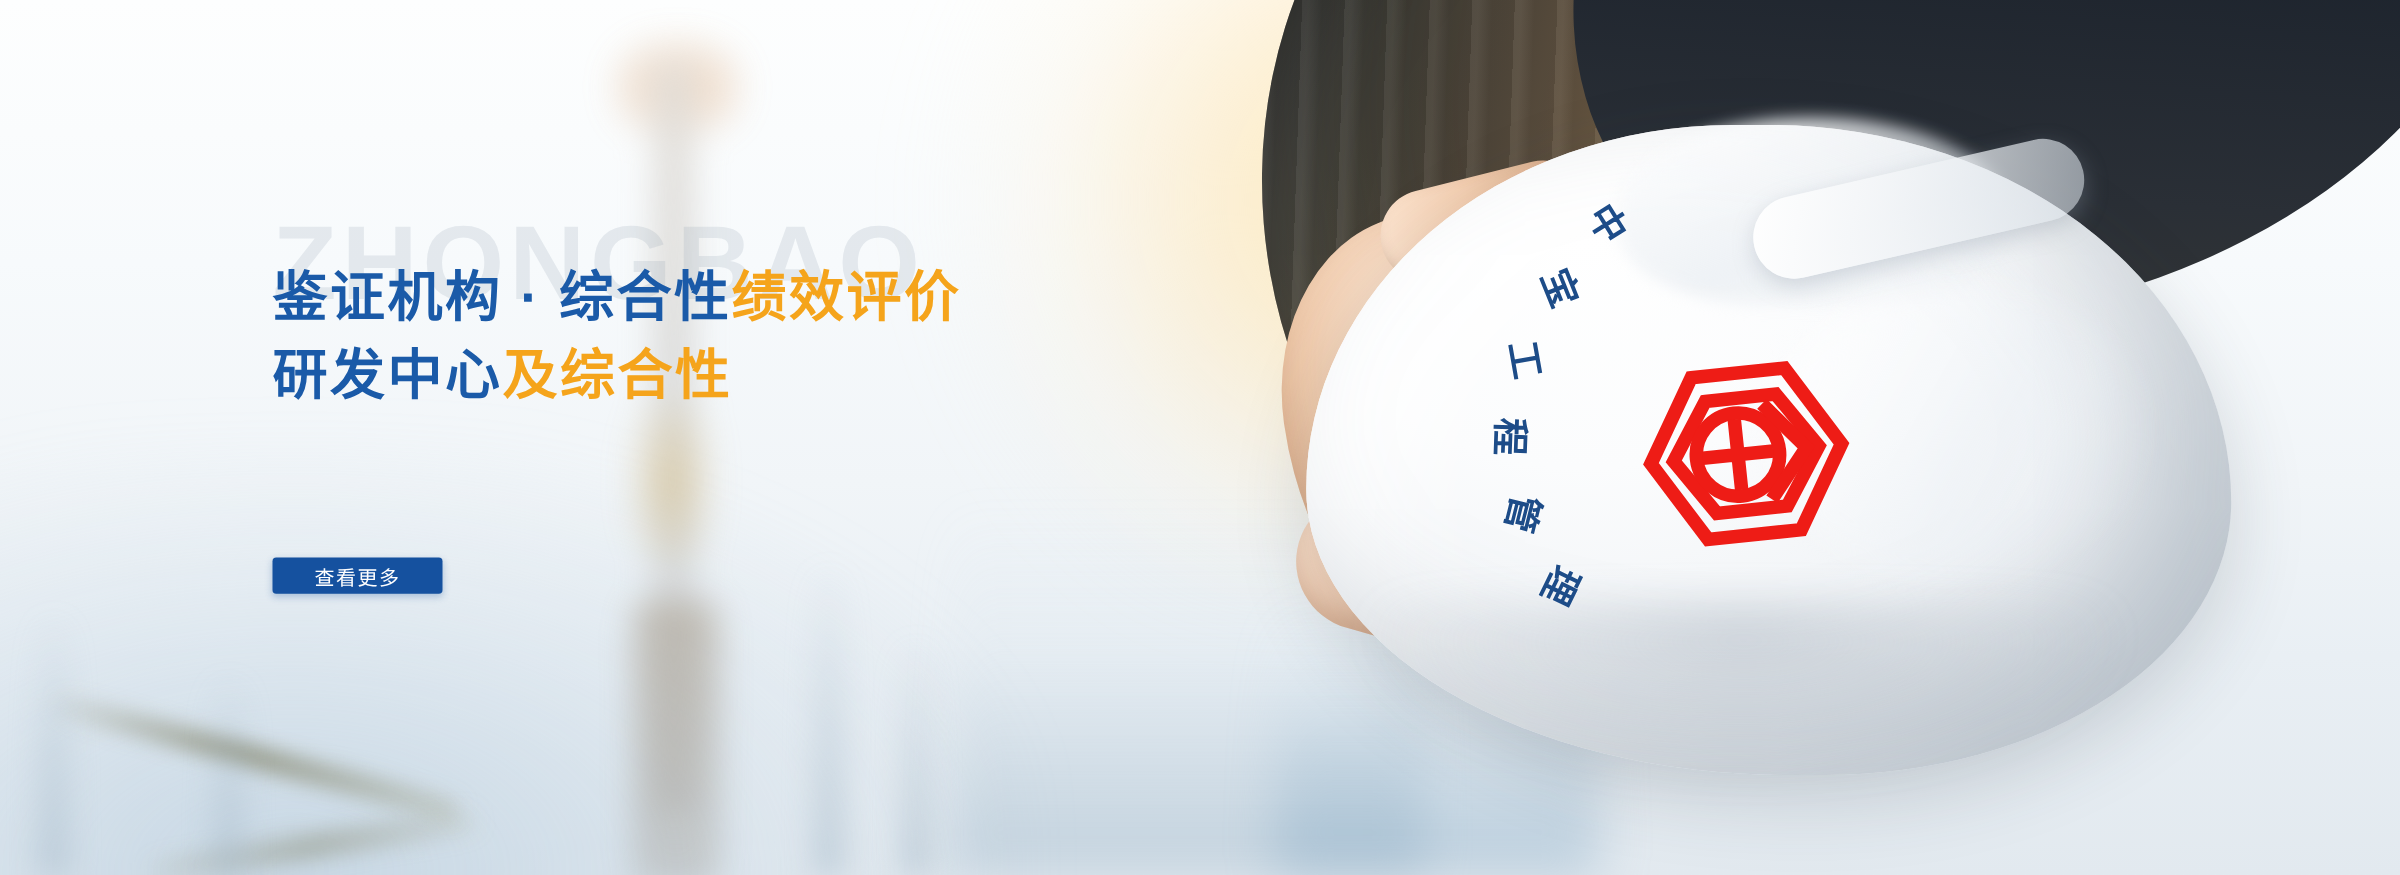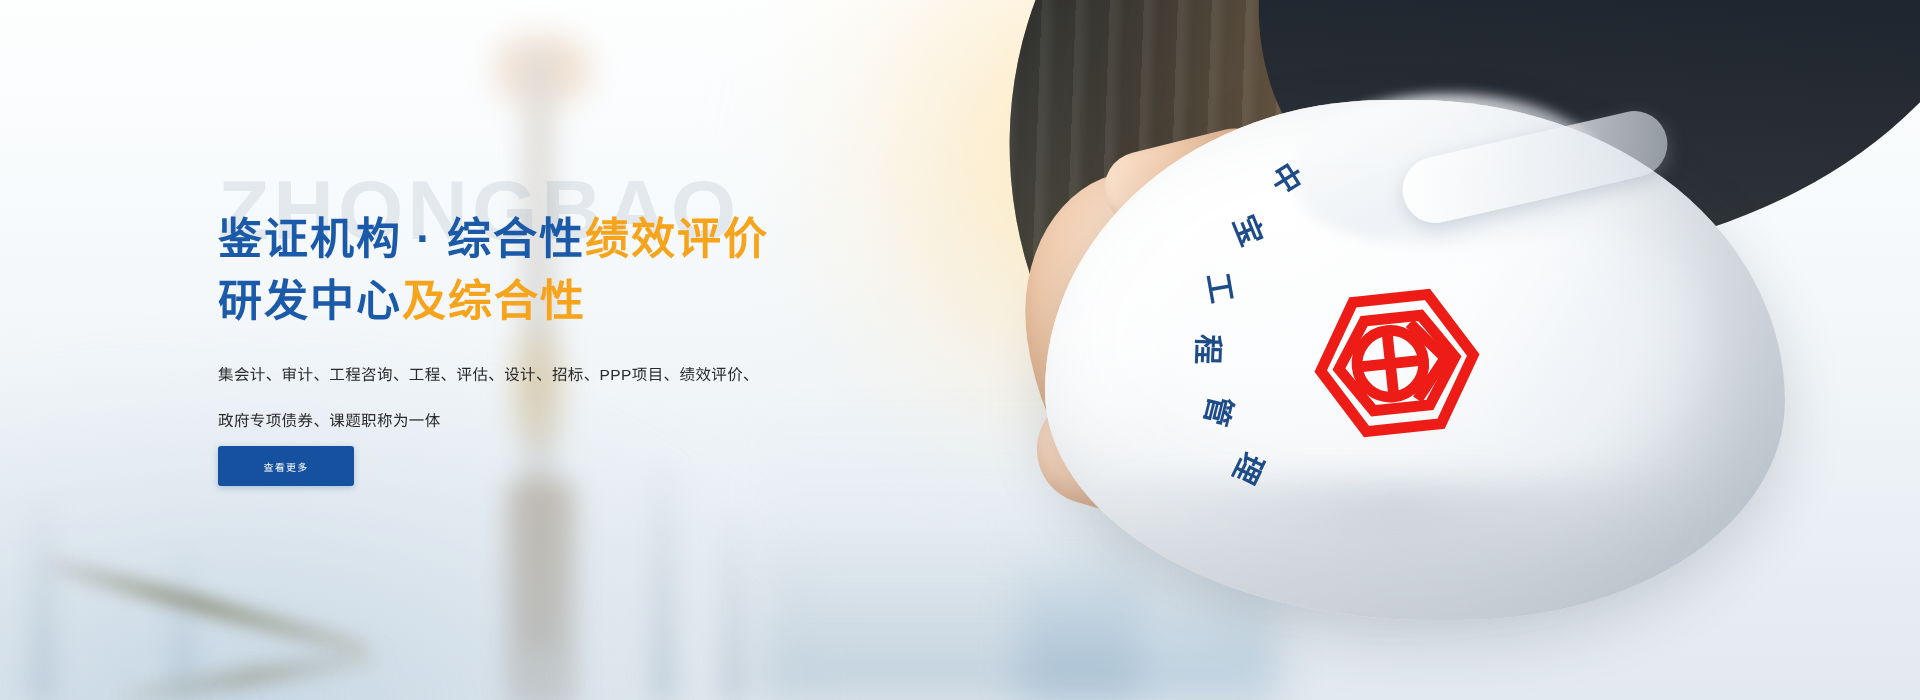--- a/index.html
+++ b/index.html
@@ -289,24 +289,24 @@
     font-size:15.5px;
     color:#2b2b2b;
     line-height:46px;
     letter-spacing:.4px;
     white-space:nowrap;
   }
 
   .cta{
     position:absolute; left:0px; top:406px;
     display:inline-flex; align-items:center; justify-content:center;
-    width:136px; height:40px;
+    width:136px; height:29px;
     background:#15519f;
     color:#ffffff;
-    font-size:10px;
+    font-size:16px;
     letter-spacing:1.2px;
     border:none; border-radius:3px;
     cursor:pointer;
     box-shadow:0 2px 6px rgba(21,81,159,.28);
   }
 </style>
 </head>
 <body>
 
 <div class="banner">
@@ -385,21 +385,17 @@
 
     <div class="headline">
       <div class="line">
         <span class="c-blue">鉴证机构 · 综合性</span><span class="c-orange">绩效评价</span>
       </div>
       <div class="line">
         <span class="c-blue">研发中心</span><span class="c-orange">及综合性</span>
       </div>
     </div>
 
-    <div class="desc">
-      <p>集会计、审计、工程咨询、工程、评估、设计、招标、PPP项目、绩效评价、</p>
-      <p>政府专项债券、课题职称为一体</p>
-    </div>
 
     <button class="cta">查看更多</button>
   </div>
 
 </div>
 
 </body></html>

